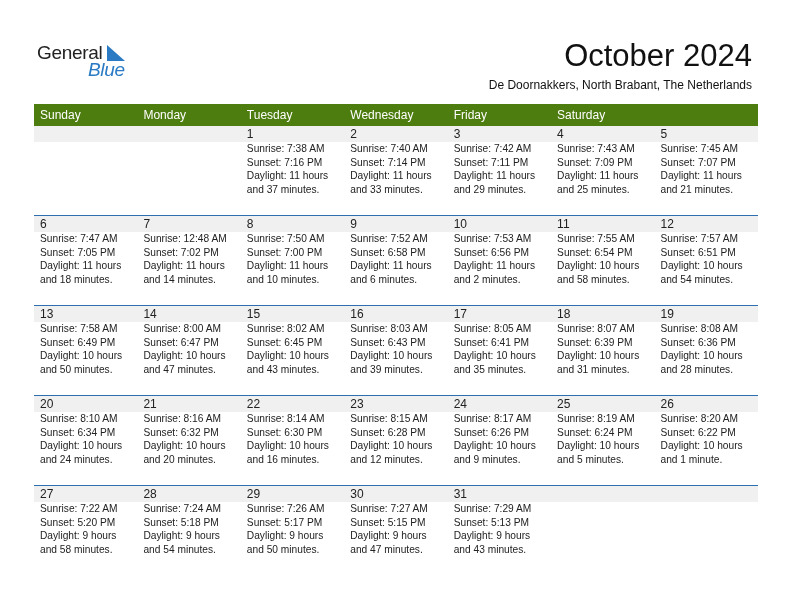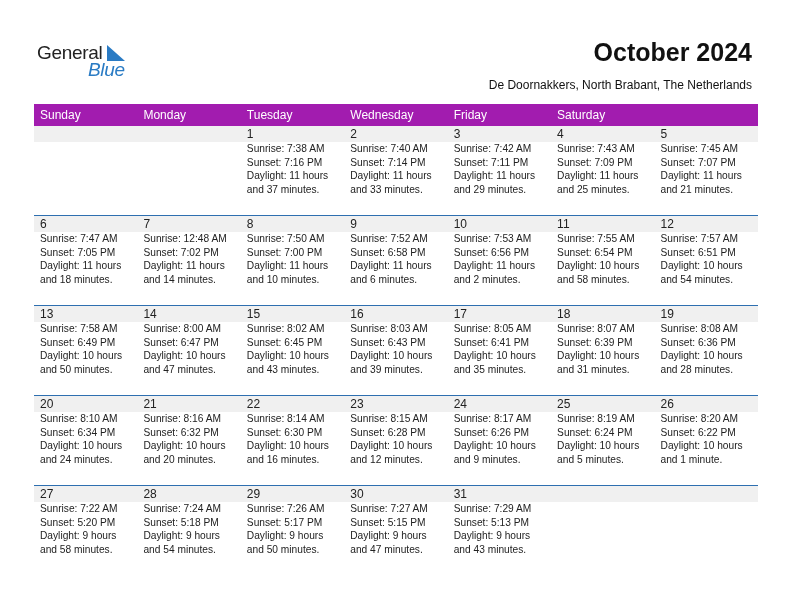--- a/index.html
+++ b/index.html
@@ -3,24 +3,24 @@
 <meta charset="utf-8">
 <style>
   html, body { margin: 0; padding: 0; background: #ffffff; }
   body { width: 792px; height: 612px; position: relative; overflow: hidden;
          font-family: "Liberation Sans", "DejaVu Sans", sans-serif; color: #1a1a1a; }
   .logo { position: absolute; left: 37px; top: 42px; width: 100px; height: 40px; }
   .logo-general { position: absolute; left: 0; top: 0; font-size: 19px; color: #222; letter-spacing: -0.3px; text-align: center; }
   .logo-blue { position: absolute; left: 51px; top: 17px; font-size: 19px; color: #2a7bc4; letter-spacing: -0.3px; font-style: italic; }
   .logo-tri { position: absolute; left: 70px; top: 3px; width: 0; height: 0;
               border-left: 18px solid transparent; border-bottom: 16px solid #2a7bc4; transform: scaleX(-1); }
-  .title { position: absolute; right: 40px; top: 38px; font-size: 25px; color: #111; font-weight: bold; }
+  .title { position: absolute; right: 40px; top: 38px; font-size: 31px; color: #111; }
   .subtitle { position: absolute; right: 40px; top: 78px; font-size: 12px; color: #111; }
   .cal { position: absolute; left: 34px; top: 104px; width: 724px; }
-  .hdr { display: flex; background: #a21caf; height: 22px; }
+  .hdr { display: flex; background: #4d7c0f; height: 22px; }
   .hdr div { width: 103.43px; color: #ffffff; font-size: 12px; line-height: 22px; padding-left: 6px; box-sizing: border-box; }
   .week { height: 90px; position: relative; border-top: 1px solid #2e6fb0; box-sizing: border-box; }
   .week.first { border-top: none; height: 89px; }
   .strip { position: absolute; left: 0; right: 0; top: 0; height: 16px; background: #f0f0f0; }
   .cells { position: absolute; left: 0; top: 0; display: flex; width: 100%; }
   .cell { width: 103.43px; box-sizing: border-box; padding-left: 6px; }
   .dnum { font-size: 12px; line-height: 16px; height: 16px; color: #222; }
   .line { font-size: 10.2px; line-height: 13.5px; color: #222; white-space: nowrap; }
 </style>
 </head>

